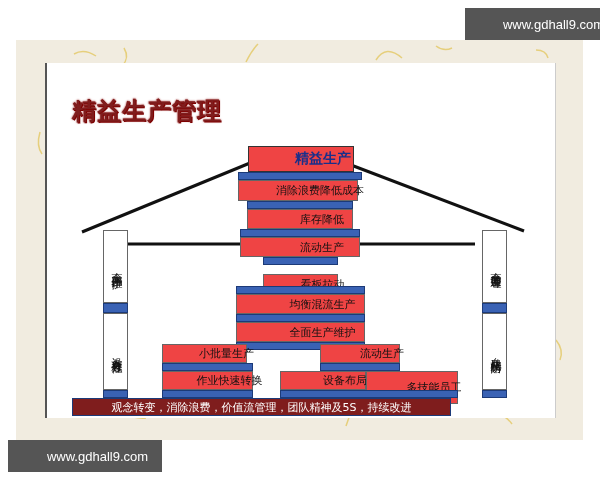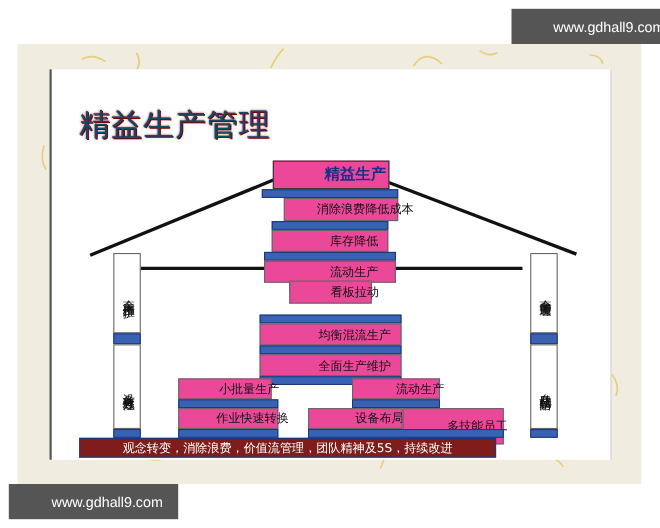--- a/index.html
+++ b/index.html
@@ -14,34 +14,34 @@
     }
     .squig { position: absolute; left: 0; top: 0; }
     .panel {
       position: absolute; left: 45px; top: 63px; width: 508px; height: 355px;
       background: #ffffff;
       border-left: 2px solid #555;
       border-right: 1px solid #ccc;
     }
     .title {
       position: absolute; left: 72px; top: 95px;
-      font-size: 28px; font-weight: normal; color: #0c4a6e;
+      font-size: 24px; font-weight: bold; color: #7f1d1d;
       letter-spacing: 1px;
       text-shadow: 0 0 2px #8a0000, 1px 1px 0 #7a0000;
     }
     .wm {
       position: absolute; background: #555555; color: #ffffff;
       font-size: 13px; font-family: "Liberation Sans", sans-serif;
       display: flex; align-items: center; justify-content: center; padding-left: 25px;
     }
     .wm.top { left: 465px; top: 8px; width: 127px; height: 32px; }
     .wm.bot { left: 8px; top: 440px; width: 129px; height: 32px; }
 
     .box {
-      position: absolute; background: #ec4899; border: 1px solid #666;
+      position: absolute; background: #ef4444; border: 1px solid #666;
       box-sizing: border-box; display: flex; align-items: center; justify-content: center;
       font-size: 11px; color: #111; white-space: nowrap; padding-left: 44px;
     }
     .bar {
       position: absolute; background: #3a62b4; border: 1px solid #1c3a78; box-sizing: border-box;
     }
     .crown {
       font-size: 14px; font-weight: bold; color: #1a2f8a;
       border: 1px solid #333;
     }
@@ -92,30 +92,30 @@
 <svg class="lines" width="600" height="480">
   <line x1="82" y1="232" x2="250" y2="163" stroke="#111" stroke-width="3"></line>
   <line x1="351" y1="165" x2="524" y2="231" stroke="#111" stroke-width="3"></line>
   <line x1="127" y1="244" x2="240" y2="244" stroke="#111" stroke-width="3"></line>
   <line x1="360" y1="244" x2="475" y2="244" stroke="#111" stroke-width="3"></line>
 </svg>
 
 <div class="box crown" style="left:248px;top:146px;width:106px;height:26px;">精益生产</div>
 
 <div class="bar" style="left:238px;top:172px;width:124px;height:8px;"></div>
-<div class="box" style="left:238px;top:180px;width:104px;height:21px;margin-left:20px;">消除浪费降低成本</div>
+<div class="box" style="left:238px;top:180px;width:120px;height:21px;">消除浪费降低成本</div>
 
 <div class="bar" style="left:247px;top:201px;width:106px;height:8px;"></div>
 <div class="box" style="left:247px;top:209px;width:106px;height:20px;">库存降低</div>
 
 <div class="bar" style="left:240px;top:229px;width:120px;height:8px;"></div>
 <div class="box" style="left:240px;top:237px;width:120px;height:20px;">流动生产</div>
 
 <div class="bar" style="left:263px;top:257px;width:75px;height:8px;"></div>
-<div class="box" style="left:263px;top:255px;width:75px;height:21px;">看板拉动</div>
+<div class="box" style="left:263px;top:274px;width:75px;height:21px;">看板拉动</div>
 
 <div class="bar" style="left:236px;top:286px;width:129px;height:8px;"></div>
 <div class="box" style="left:236px;top:294px;width:129px;height:20px;">均衡混流生产</div>
 
 <div class="bar" style="left:236px;top:314px;width:129px;height:8px;"></div>
 <div class="box" style="left:236px;top:322px;width:129px;height:20px;">全面生产维护</div>
 <div class="bar" style="left:236px;top:342px;width:129px;height:8px;"></div>
 
 <div class="box" style="left:162px;top:344px;width:85px;height:19px;">小批量生产</div>
 <div class="bar" style="left:162px;top:363px;width:91px;height:8px;"></div>

